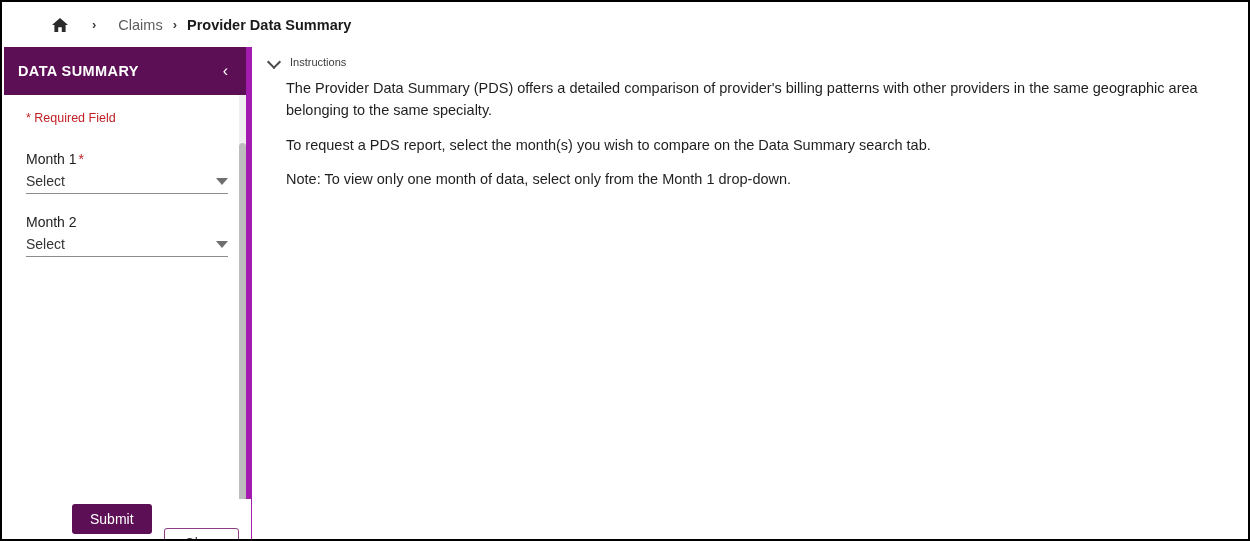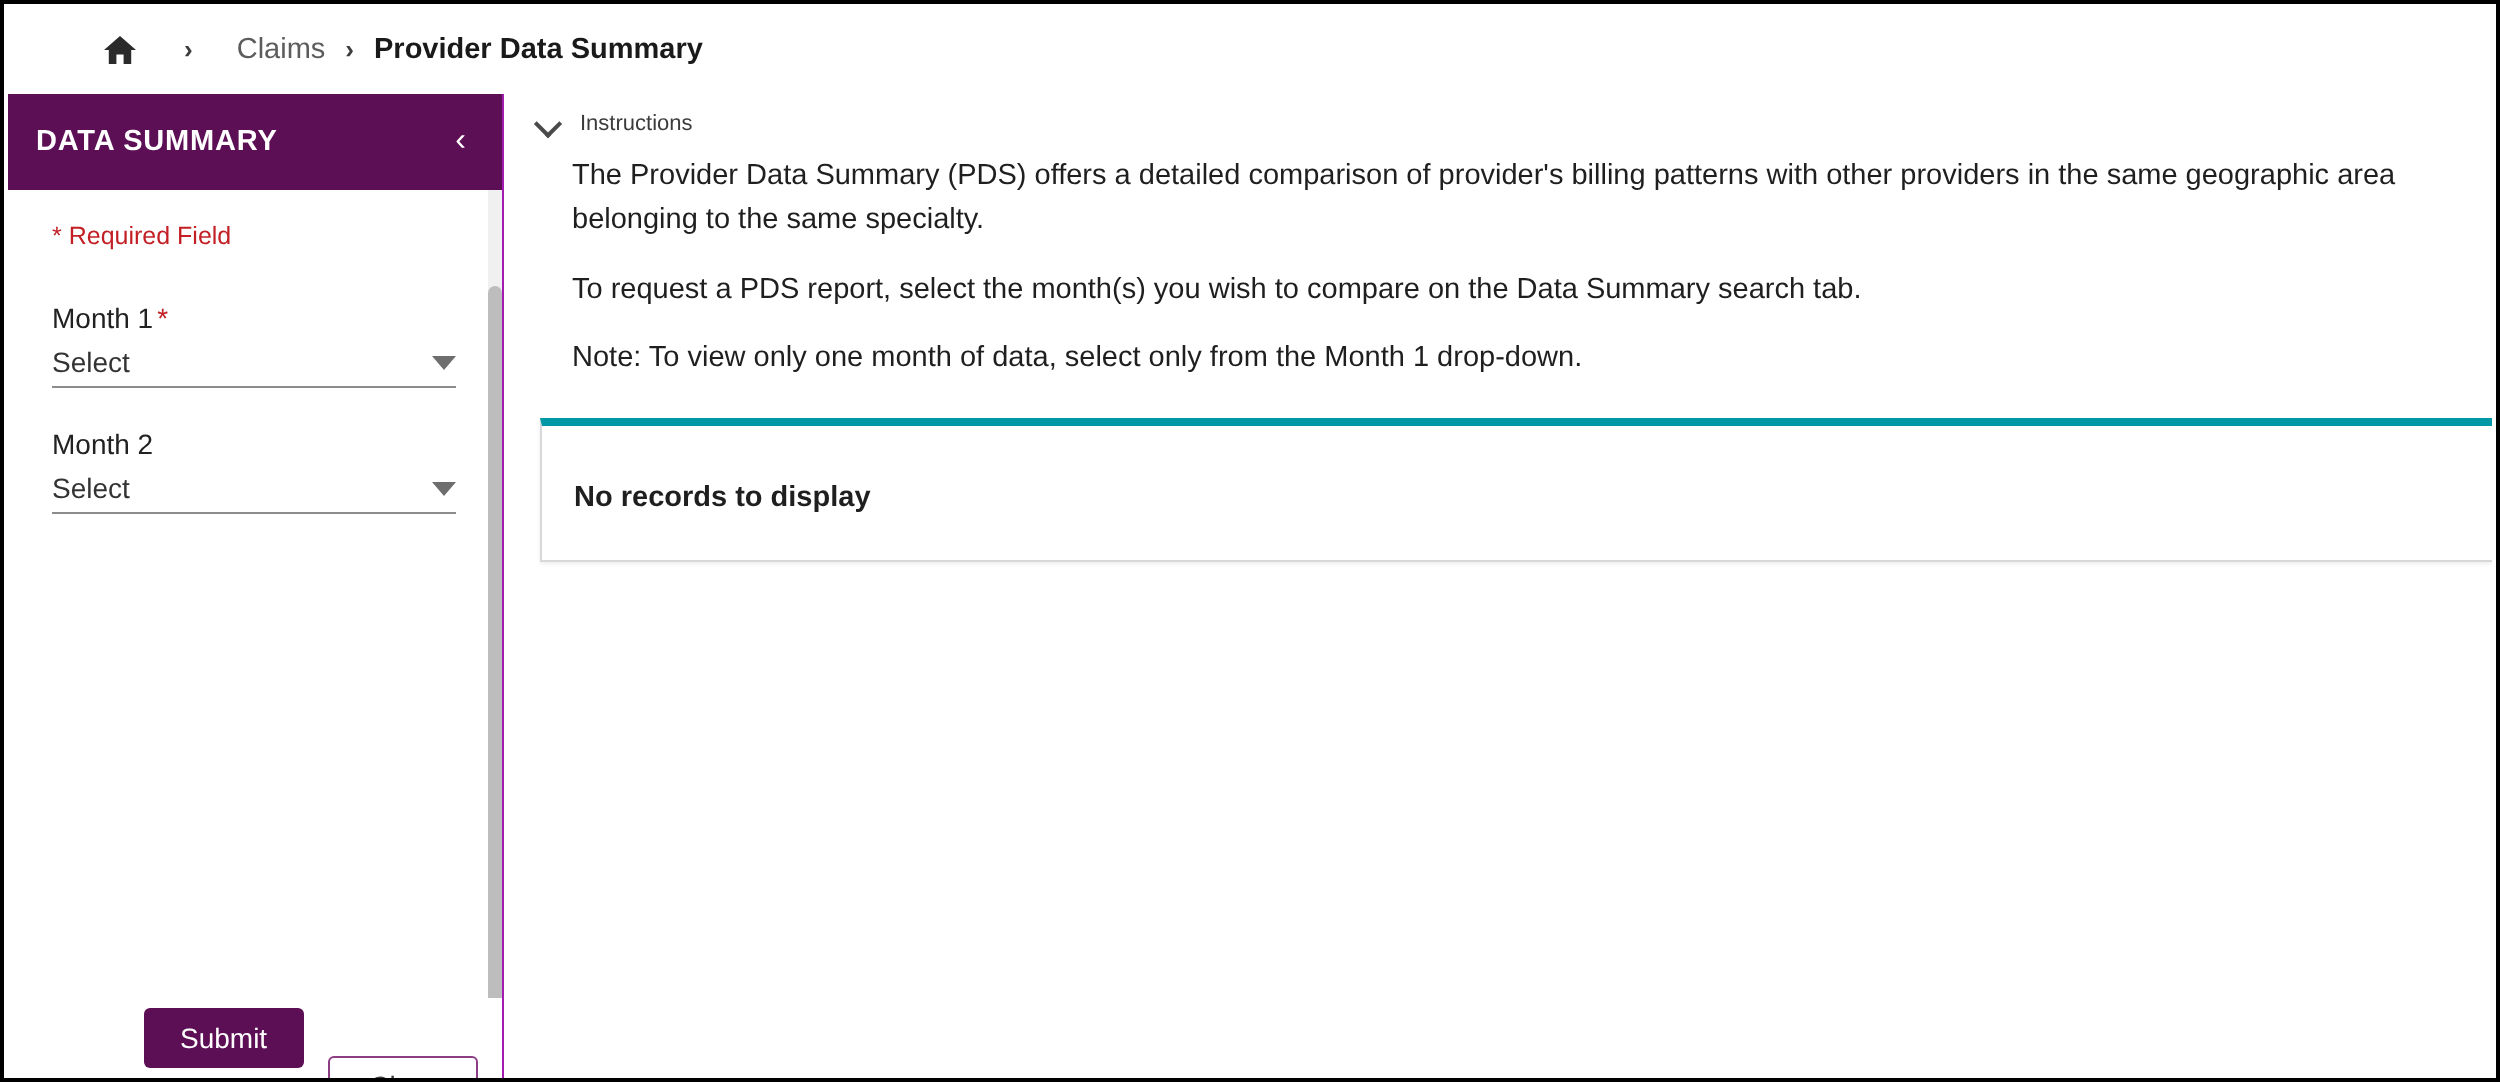--- a/index.html
+++ b/index.html
@@ -58,21 +58,21 @@
   }
 
   
   .sidebar {
     position: absolute;
     left: 2px;
     top: 45px;
     width: 248px;
     height: 492px;
     background: #ffffff;
-    border-right: 1px solid #a21caf;
+    border-right: 6px solid #a21caf;
     box-sizing: border-box;
   }
   .sidebar-header {
     height: 48px;
     background: #5d0f56;
     color: #ffffff;
     display: flex;
     align-items: center;
     justify-content: space-between;
     padding: 0 14px 0 14px;
@@ -315,18 +315,15 @@
       <span class="chev-down"></span>
       <span class="instructions-title">Instructions</span>
     </div>
 
     <div class="instructions-body">
       <p>The Provider Data Summary (PDS) offers a detailed comparison of provider's billing patterns with other providers in the same geographic area belonging to the same specialty.</p>
       <p>To request a PDS report, select the month(s) you wish to compare on the Data Summary search tab.</p>
       <p>Note: To view only one month of data, select only from the Month 1 drop-down.</p>
     </div>
 
-    <div class="results-card">
-      <div class="no-records">No records to display</div>
-    </div>
   </div>
 
 </div>
 
 </body></html>

